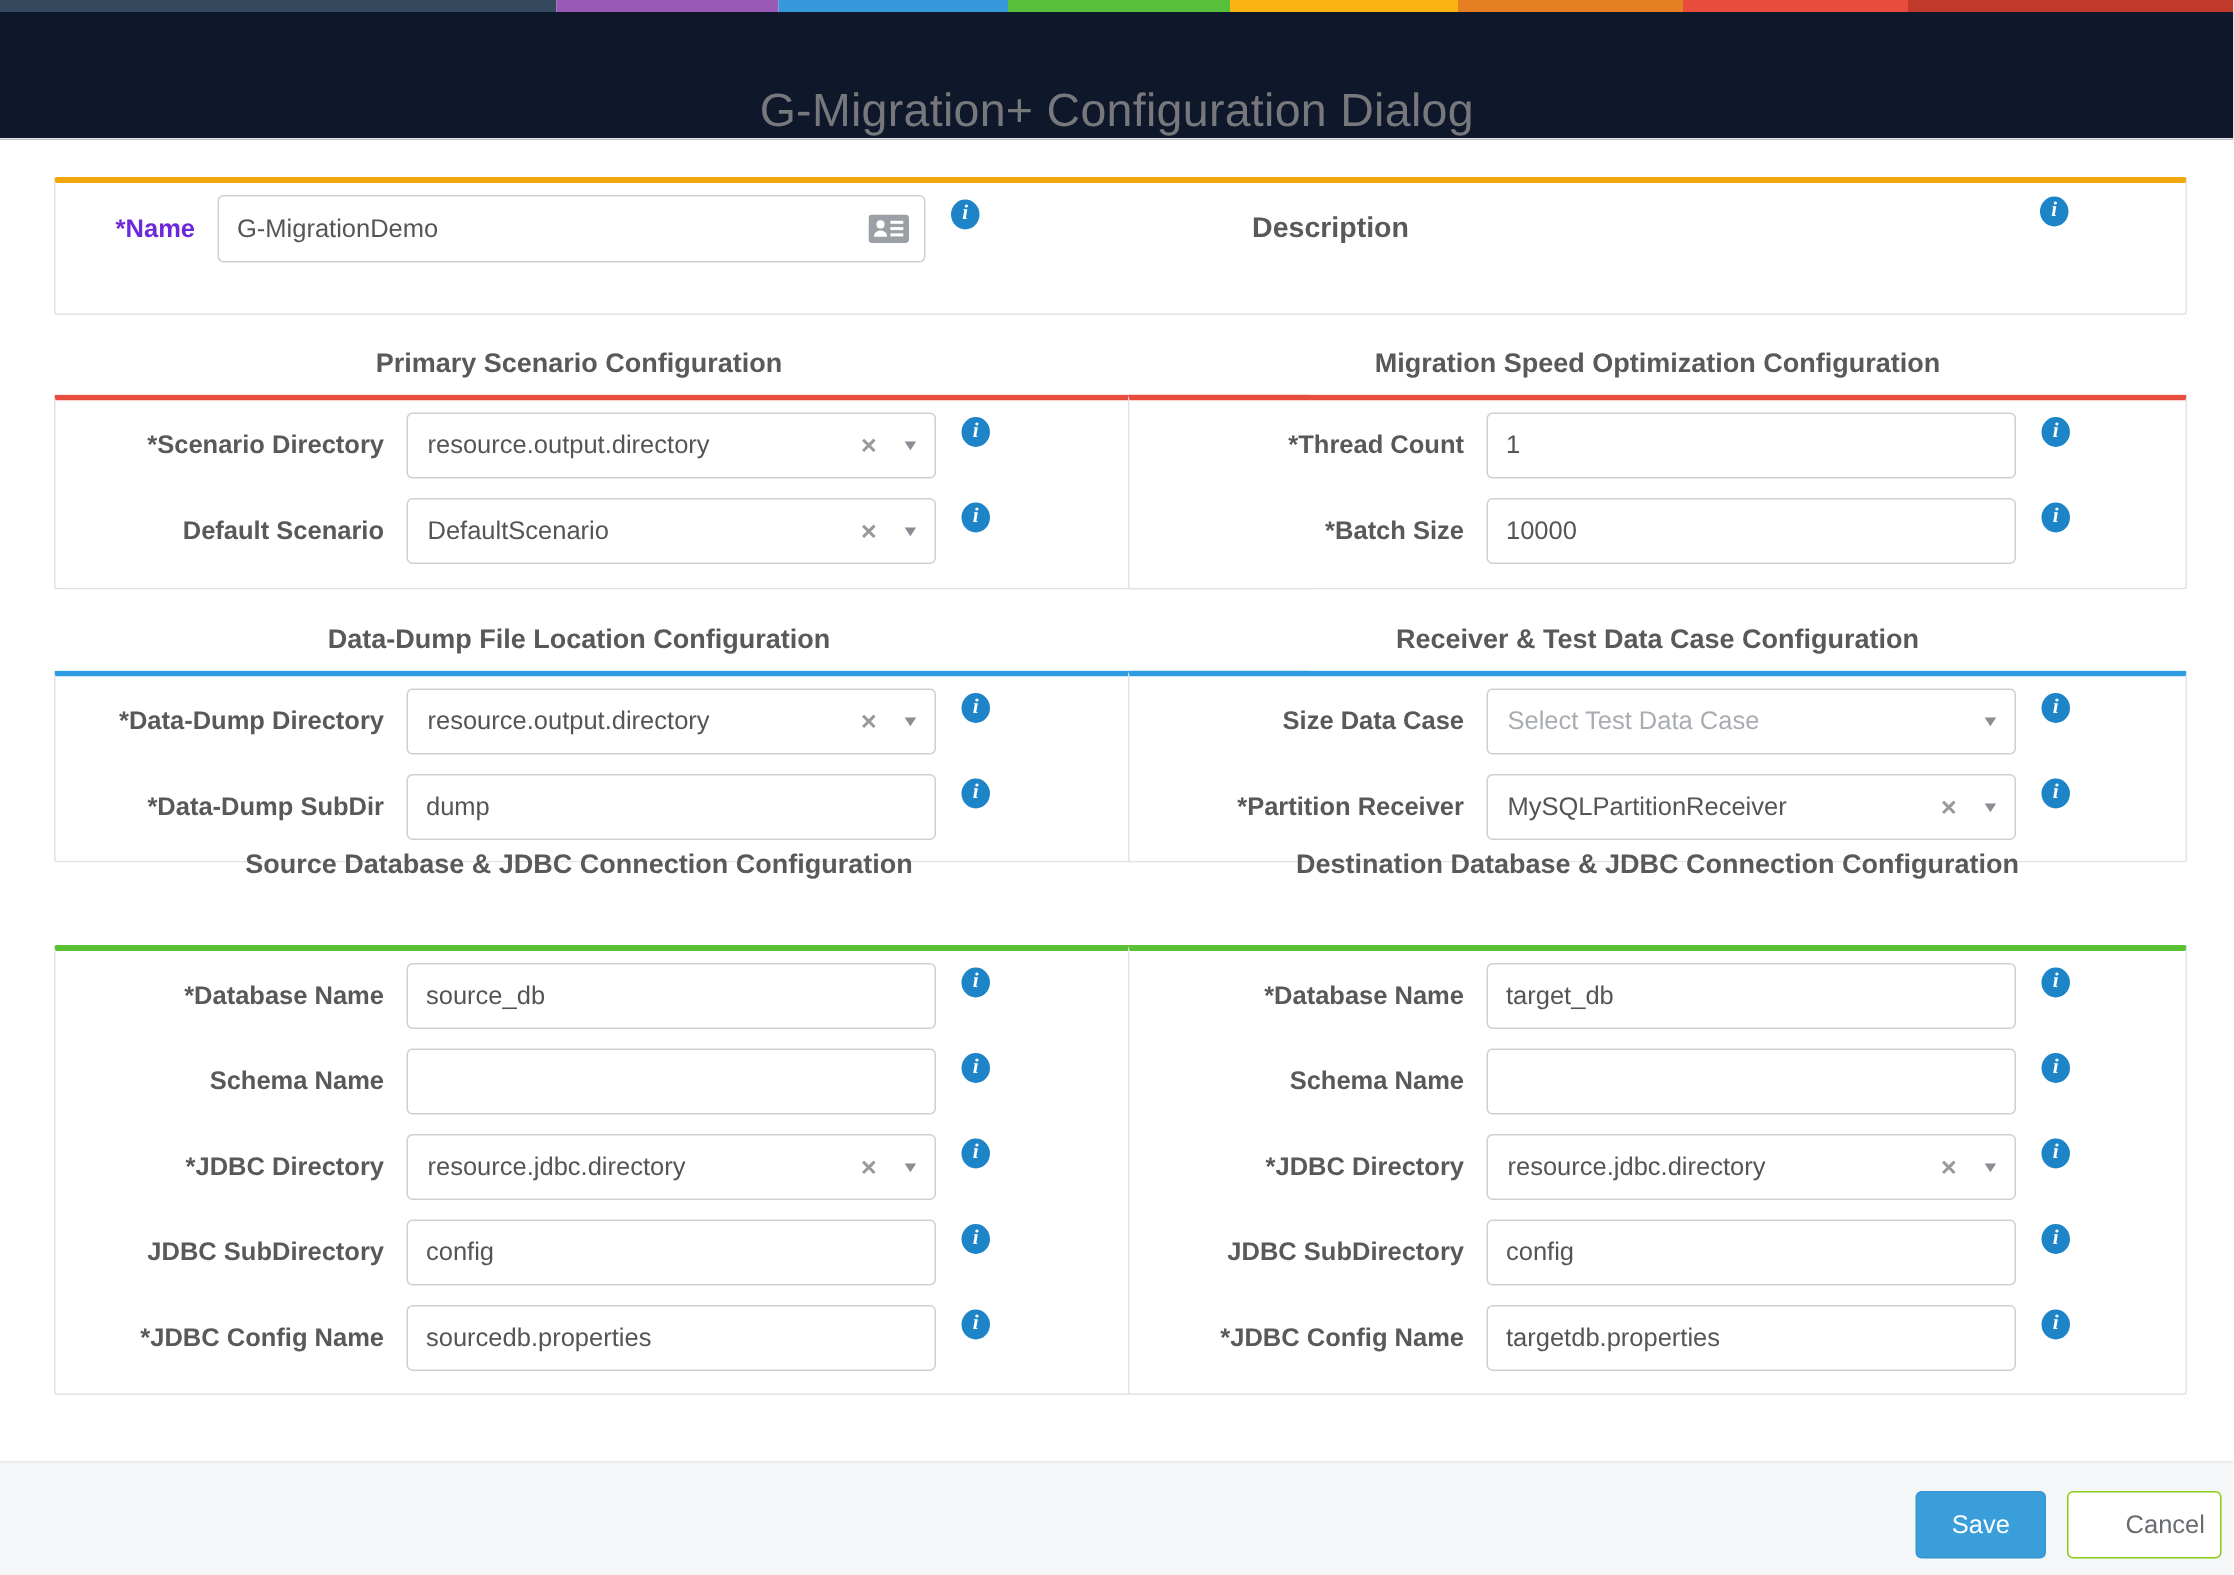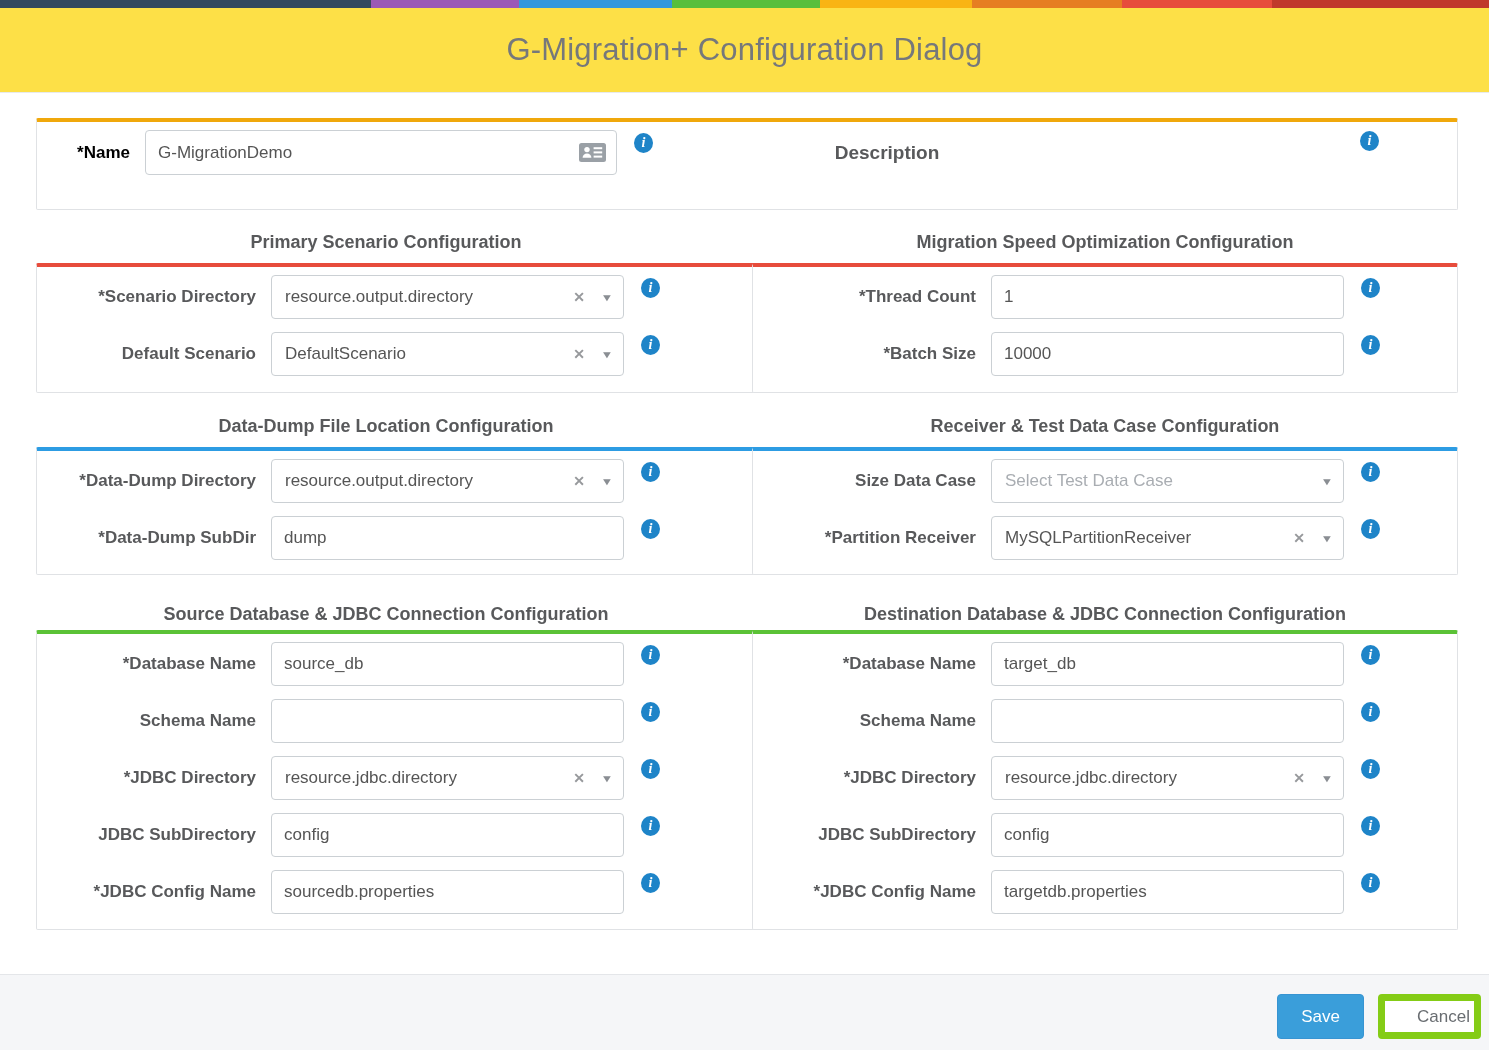--- a/index.html
+++ b/index.html
@@ -6,32 +6,32 @@
   html,body { background:#fff; }
   body { font-family:"Liberation Sans", sans-serif; }
   #app { position:relative; width:1489px; height:1050px; background:#fff; overflow:hidden; }
 
   
   .topbar { position:absolute; top:0; left:0; width:1489px; height:8px; display:flex; }
   .topbar span { height:8px; display:block; }
 
   
   .header { position:absolute; top:8px; left:0; width:1489px; height:85px;
-            background:#fde047; border-bottom:1px solid #e8eaec;
-            display:flex; align-items:center; justify-content:center; }
+            background:#0f172a; border-bottom:1px solid #e8eaec;
+            display:flex; align-items:flex-end; justify-content:center; }
   .title { font-size:31px; font-weight:400; color:#76787b; letter-spacing:0.2px; }
 
   
   .panel { position:absolute; background:#fff; border:1px solid #e0e2e5; border-top-width:4px;
            border-radius:2px; padding-top:8px; }
   .heading { position:absolute; height:24px; text-align:center; font-size:18px; font-weight:bold; color:#58595b; }
 
   .h-left { left:36px; width:700px; }   .h-right { left:752px; width:706px; }
   .p-left { left:36px; width:838px; }   .p-right { left:752px; width:706px; }
-  .h-row2 { top:232px; } .h-row3 { top:416px; } .h-row4 { top:566px;margin-top:38px; }
+  .h-row2 { top:232px; } .h-row3 { top:416px; } .h-row4 { top:566px; }
   .p-row2 { top:263px; height:130px; } .p-row3 { top:447px; height:128px; } .p-row4 { top:630px; height:300px; }
 
   .row { display:grid; column-gap:15px; align-items:center; margin-bottom:13px; height:44px; }
   .p-left .row  { grid-template-columns:219px 353px 19px; }
   .p-right .row { grid-template-columns:223px 353px 19px; }
   .label { text-align:right; font-size:17px; font-weight:bold; color:#58595b; line-height:20px; }
 
   .control { height:44px; border:1px solid #cbd0d4; border-radius:4px; background:#fff;
              font-size:17px; color:#555; font-family:"Liberation Sans", sans-serif; }
   input.control { width:100%; padding:16px 12px; outline:none; }
@@ -43,38 +43,38 @@
 
   .info-icon { width:19px; height:20px; border-radius:50%; background:#1e84c8; color:#fff;
                display:flex; align-items:center; justify-content:center;
                font-family:"Liberation Serif", serif; font-weight:bold; font-style:italic; font-size:14px;
                cursor:pointer; }
   .row .info-icon { align-self:start; margin-top:3px; margin-left:2px; }
 
   
   .panel-general { left:36px; top:118px; width:1422px; height:92px; padding:0; }
   .g-name-label { position:absolute; left:0; top:8px; width:93px; line-height:45px; text-align:right;
-                  font-size:17px; font-weight:bold; color:#000000; }
+                  font-size:17px; font-weight:bold; color:#6d28d9; }
   .g-input-wrap { position:absolute; left:108px; top:8px; width:472px; height:45px; }
   .g-input-wrap input { height:45px; }
   .card-icon { position:absolute; right:11px; top:13px; }
   .g-info-1 { position:absolute; left:597px; top:11px; }
   .g-desc-label { position:absolute; left:757px; top:8px; width:186px; line-height:45px; text-align:center;
                   font-size:19px; font-weight:bold; color:#58595b; }
   .g-desc-textarea { position:absolute; left:958px; top:6px; width:350px; height:68px;
                      padding:8px 12px; font-size:16px; resize:both; outline:none; }
   .g-info-2 { position:absolute; left:1323px; top:9px; }
 
   
   .footer { position:absolute; top:974px; left:0; width:1489px; height:76px;
             background:#f5f6f8; border-top:1px solid #e4e6e9; }
   .btn { position:absolute; top:19px; height:45px; border-radius:4px; font-size:17px;
          font-family:"Liberation Sans", sans-serif; cursor:pointer; }
   .btn-save { left:1277px; width:87px; border:1px solid #3794d2; color:#fff; background:#3a9eda; }
-  .btn-cancel { left:1378px; width:103px; border:7px solid #84cc16; color:#696d71; background:#fff;padding-left:28px; }
+  .btn-cancel { left:1378px; width:103px; border:1px solid #84cc16; color:#696d71; background:#fff;padding-left:28px; }
 </style>
 </head>
 <body>
 
 <div id="app">
 
   <div class="topbar">
       <span style="width: 371px; background: rgb(52, 73, 94);"></span>
       <span style="width: 148px; background: rgb(155, 89, 182);"></span>
       <span style="width: 153px; background: rgb(52, 152, 219);"></span>

